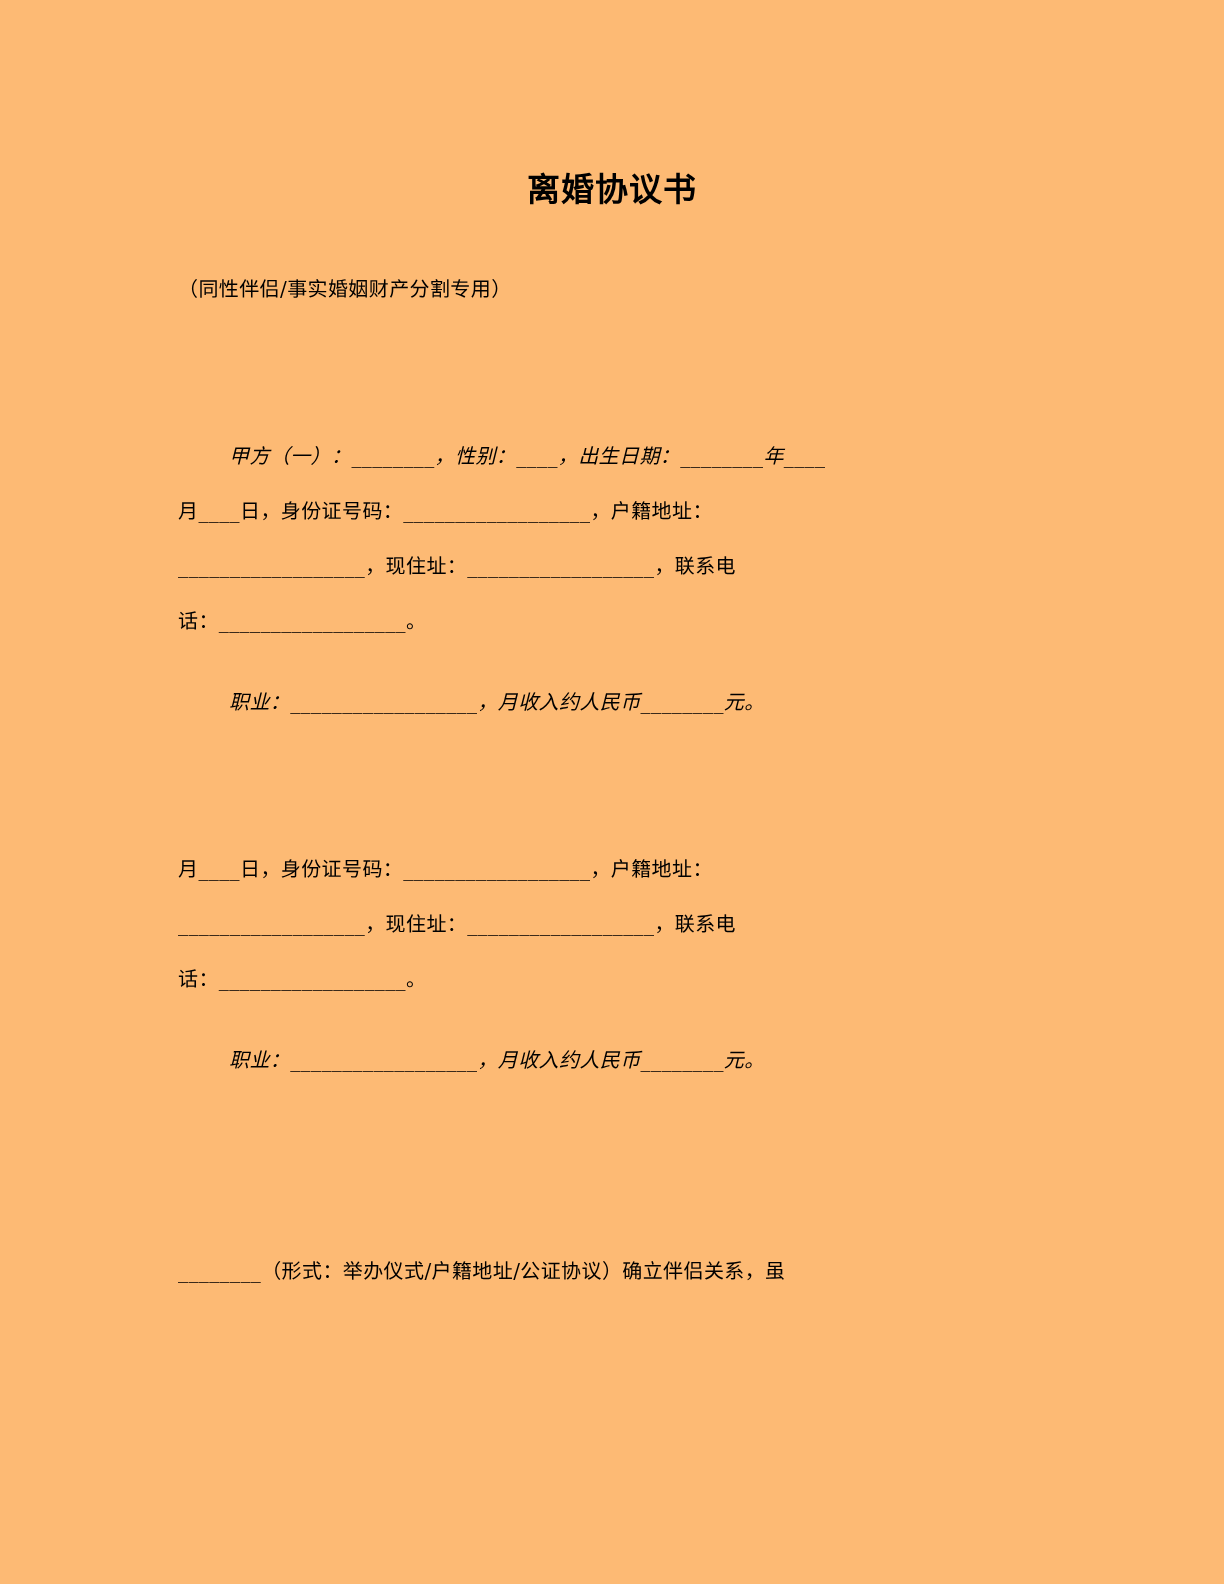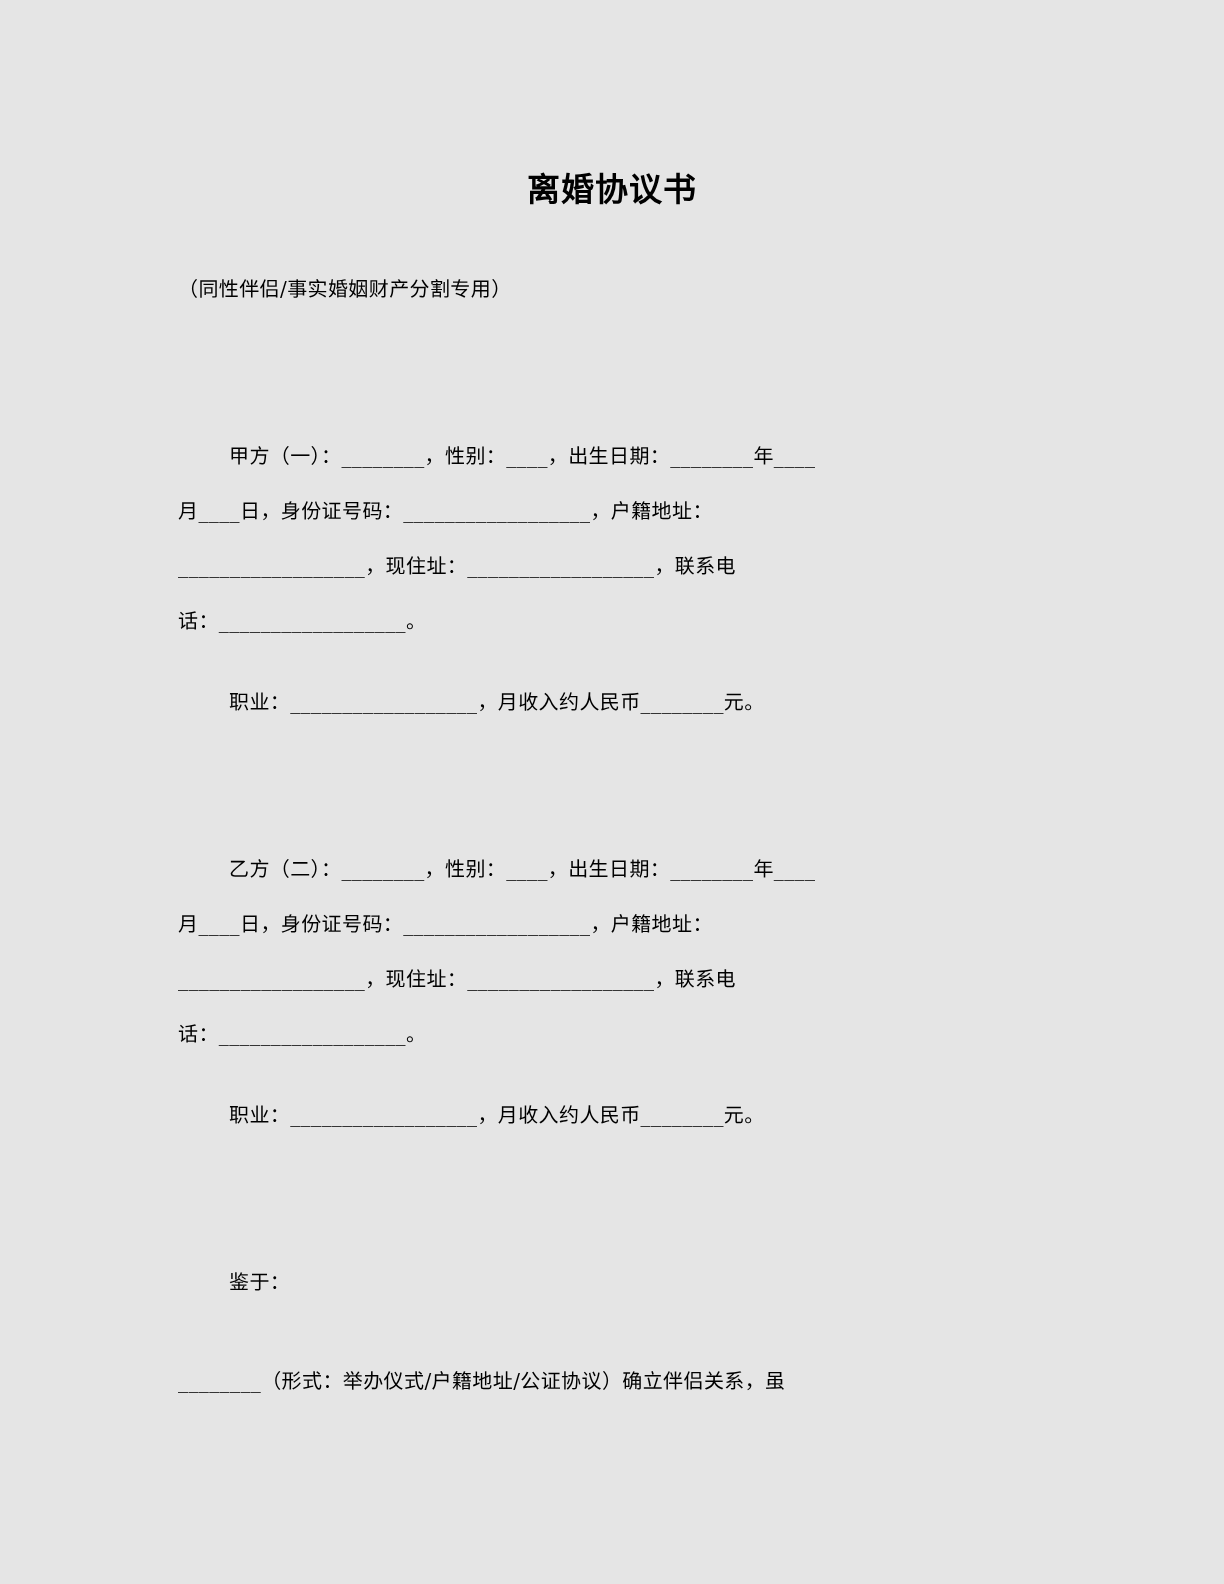--- a/index.html
+++ b/index.html
@@ -10,21 +10,21 @@
   }
   body {
     font-family: "DejaVu Serif", "Liberation Serif", serif;
     color: #000000;
   }
   .page {
     position: relative;
     width: 1224px;
     height: 1584px;
     margin: 0 auto;
-    background: #e5e5e5;
+    background: #fdba74;
     overflow: hidden;
     box-sizing: border-box;
   }
   .doc-title {
     position: absolute;
     top: 146px;
     left: 0;
     width: 1224px;
     text-align: center;
     font-family: "DejaVu Sans", "Liberation Sans", sans-serif;
@@ -43,20 +43,21 @@
     font-size: 20px;
     line-height: 55px;
     text-align: justify;
     text-justify: inter-ideograph;
     letter-spacing: 0.4px;
     margin: 0;
     word-break: break-all;
   }
   .para.indent {
     text-indent: 51px;
+    font-style: italic;
   }
   .subtitle {
     margin-bottom: 0;
   }
   .gap-xl { height: 112px; }
   .gap-md { height: 44px; }
   .gap-sm { height: 26px; }
 </style>
 </head>
 <body>
@@ -75,31 +76,29 @@
     <p class="para">月____日，身份证号码：__________________，户籍地址：</p>
     <p class="para">__________________，现住址：__________________，联系电</p>
     <p class="para">话：__________________。</p>
 
     <div class="gap-sm"></div>
 
     <p class="para indent">职业：__________________，月收入约人民币________元。</p>
 
     <div class="gap-xl"></div>
 
-    <p class="para indent">乙方（二）：________，性别：____，出生日期：________年____</p>
     <p class="para">月____日，身份证号码：__________________，户籍地址：</p>
     <p class="para">__________________，现住址：__________________，联系电</p>
     <p class="para">话：__________________。</p>
 
     <div class="gap-sm"></div>
 
     <p class="para indent">职业：__________________，月收入约人民币________元。</p>
 
     <div class="gap-xl"></div>
 
-    <p class="para indent">鉴于：</p>
 
     <div class="gap-md"></div>
 
     <p class="para">________（形式：举办仪式/户籍地址/公证协议）确立伴侣关系，虽</p>
 
   </div>
 </div>
 
 </body></html>

